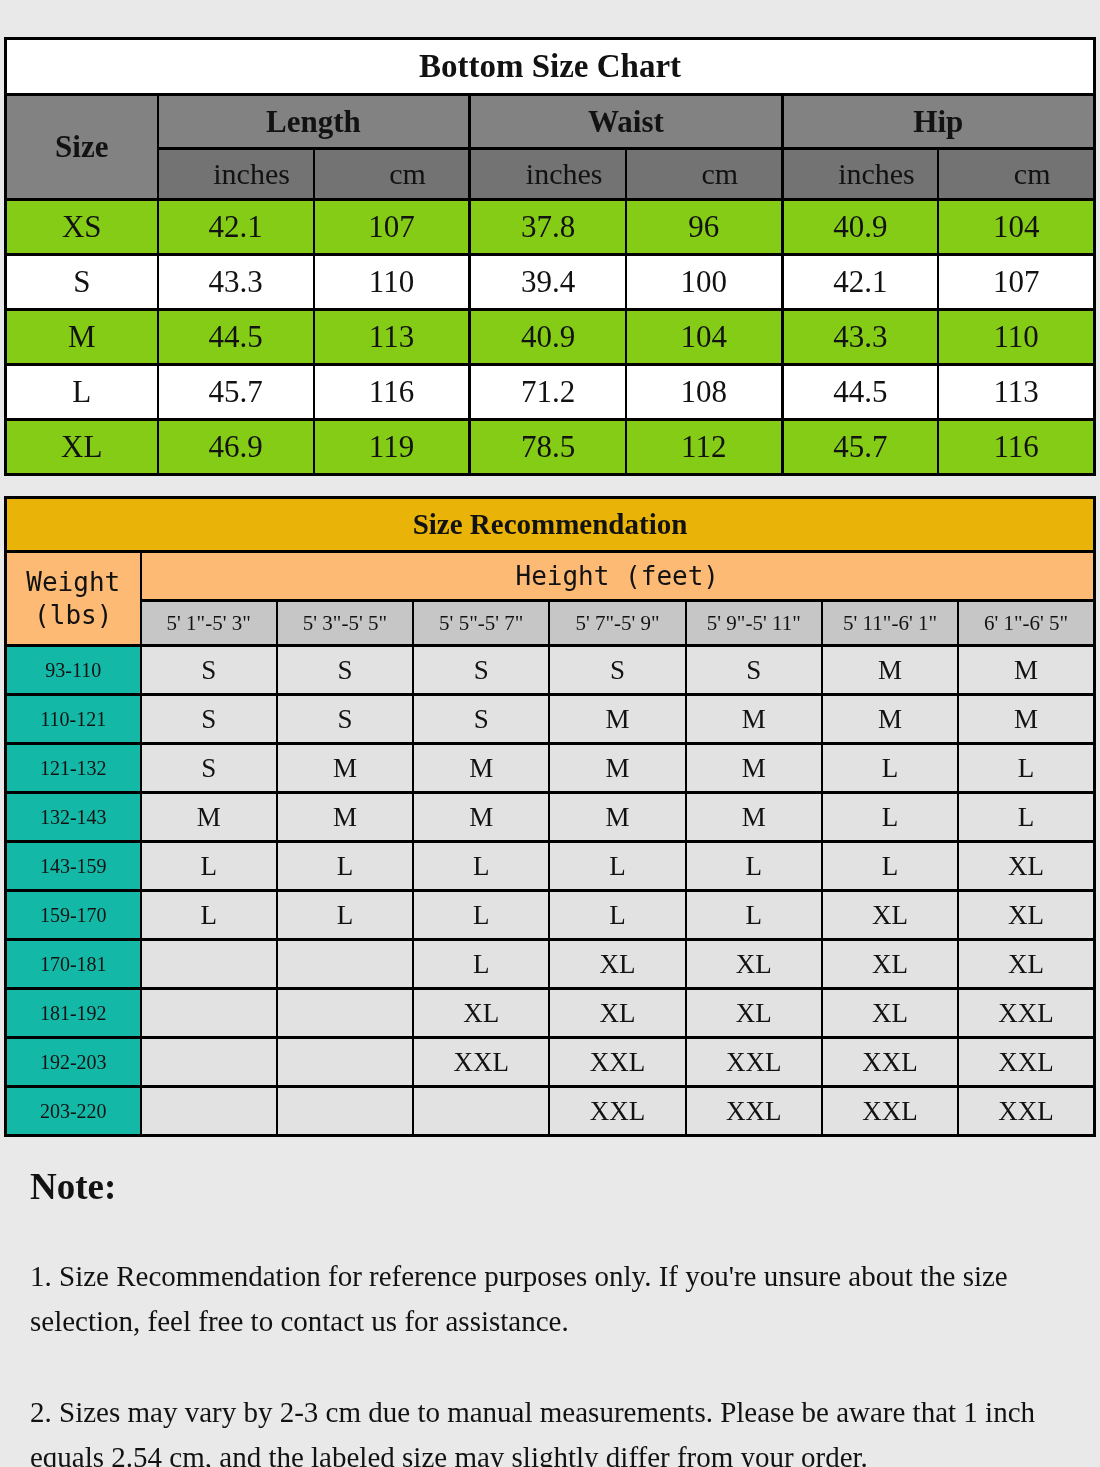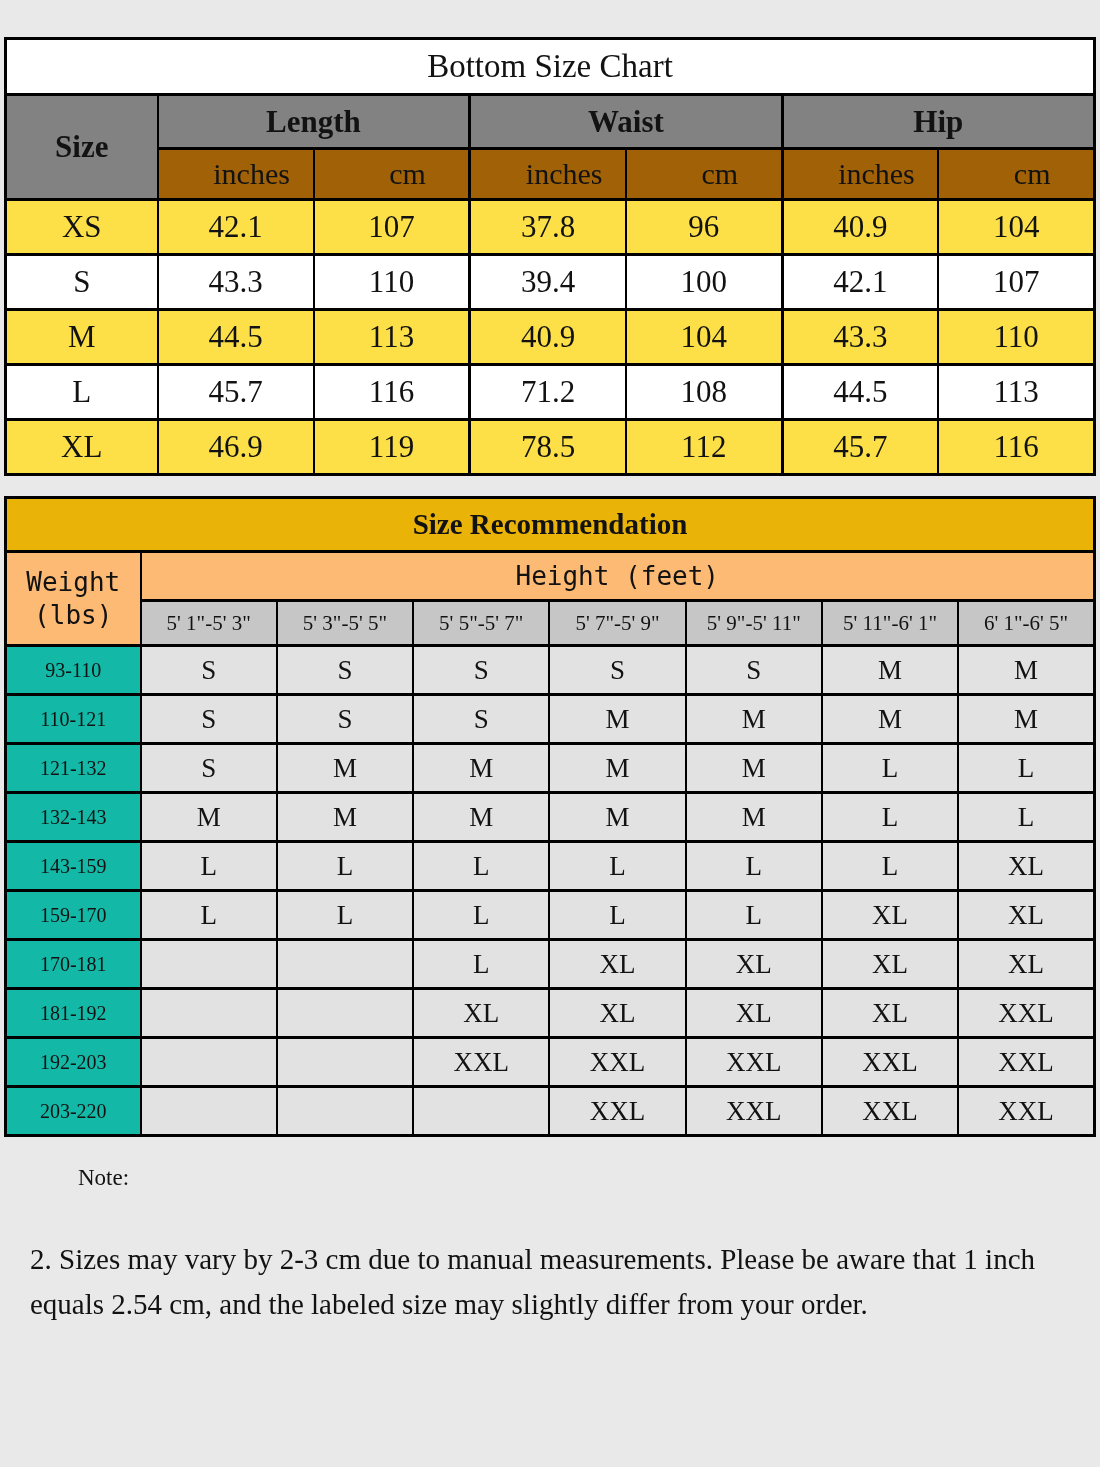--- a/index.html
+++ b/index.html
@@ -29,39 +29,39 @@
     vertical-align: middle;
     white-space: nowrap;
     overflow: hidden;
     padding: 0;
   }
   .group-b { border-left-width: 3px; }
 
   
   .t1 .title-cell {
     background: #ffffff;
-    font-weight: normal;
+    font-weight: bold;
     font-size: 33px;
     height: 53px;
     margin-top: 41px;
   }
   .t1 .dark {
     background: #828282;
     font-weight: bold;
     font-size: 31px;
     height: 51px;
   }
   .t1 .units td {
-    background: #a16207;
+    background: #737373;
     font-size: 30px;
     height: 48px;
     padding-left: 32px;
   }
   .t1 tbody td { font-size: 31px; height: 52px; }
-  .t1 tr.shaded td { background: #fde047; }
+  .t1 tr.shaded td { background: #84cc16; }
   .t1 tr.plain  td { background: #ffffff; }
 
   
   .t2 { margin-top: 20px; }
   .t2 .title-cell {
     background: #eab308;
     font-weight: bold;
     font-size: 29px;
     height: 51px;
   }
@@ -86,23 +86,22 @@
     height: 46px;
   }
   .t2 tbody td.wcol {
     background: #14b8a6;
     font-size: 20px;
   }
 
   
   .notes { padding: 28px 30px 0 30px; }
   .notes-heading {
-    font-weight: normal;
-    font-size: 23px;
-    margin-left: 48px;
+    font-weight: bold;
+    font-size: 37px;
   }
   .note {
     font-size: 29px;
     line-height: 1.55;
     margin: 46px 0 0 0;
   }
 </style>
 </head>
 <body>
 
@@ -317,16 +316,17 @@
           <td>XXL</td>
           <td>XXL</td>
           <td>XXL</td>
           <td>XXL</td>
         </tr>
       </tbody>
   </table>
 
   <div class="notes">
     <div class="notes-heading">Note:</div>
+    <p class="note">1. Size Recommendation for reference purposes only. If you're unsure about the size selection, feel free to contact us for assistance.</p>
     <p class="note">2. Sizes may vary by 2-3 cm due to manual measurements. Please be aware that 1 inch equals 2.54 cm, and the labeled size may slightly differ from your order.</p>
   </div>
 
 </div>
 
 </body></html>

